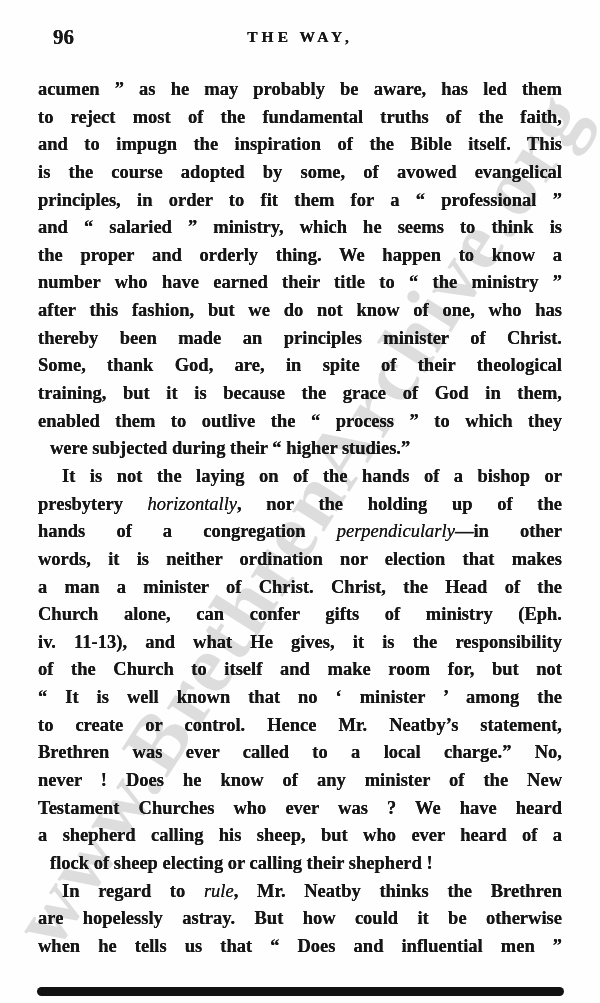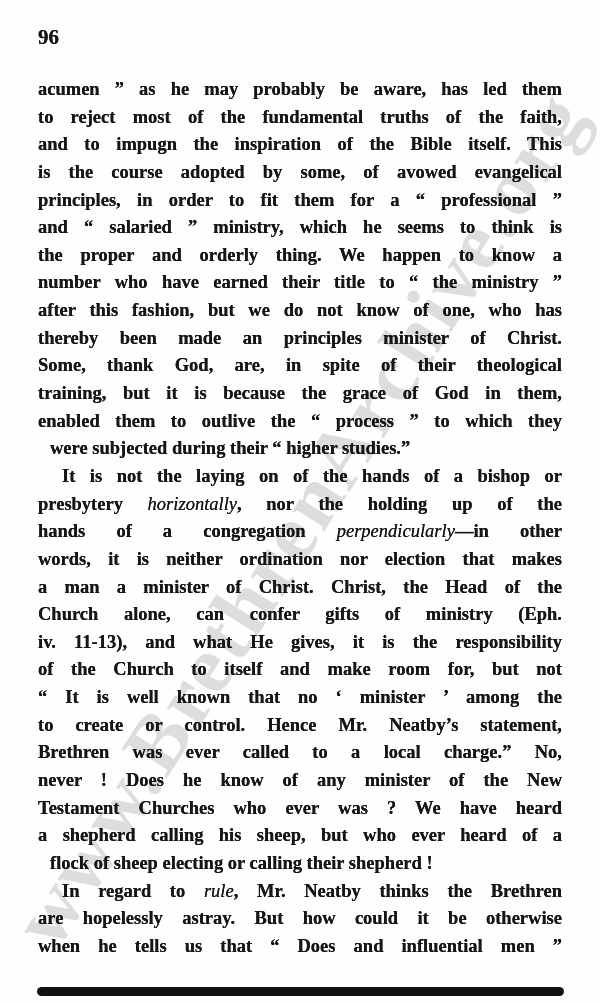--- a/index.html
+++ b/index.html
@@ -26,21 +26,21 @@
     z-index:0;
     user-select:none;
   }
   .header{
     position:absolute;
     top:25px;left:38px;right:38px;
     height:28px;
     z-index:2;
   }
   .page-number{
-    position:absolute;left:0;top:0;
+    position:absolute;left:15px;top:0;
     font-size:21px;font-weight:700;
     text-shadow:0 0 .5px currentColor;
     text-align:right;
   }
   .running-title{
     position:absolute;left:0;right:0;top:3px;
     text-align:center;
     font-size:15.5px;font-weight:700;
     letter-spacing:4px;
     text-shadow:0 0 .6px currentColor;
@@ -74,20 +74,21 @@
   }
 </style>
 </head>
 <body>
 
 <div class="page">
   <div class="watermark">www.BrethrenArchive.org</div>
 
   <div class="header">
     <span class="page-number">96</span>
+    <span class="running-title">THE WAY,</span>
   </div>
 
   <div class="text-block">
       <div class="line"><span>acumen ” as he may probably be aware, has led them</span></div>
       <div class="line"><span>to reject most of the fundamental truths of the faith,</span></div>
       <div class="line"><span>and to impugn the inspiration of the Bible itself.  This</span></div>
       <div class="line"><span>is the course adopted by some, of avowed evangelical</span></div>
       <div class="line"><span>principles, in order to fit them for a “ professional ”</span></div>
       <div class="line"><span>and “ salaried ” ministry, which he seems to think is</span></div>
       <div class="line"><span>the proper and orderly thing.  We happen to know a</span></div>

